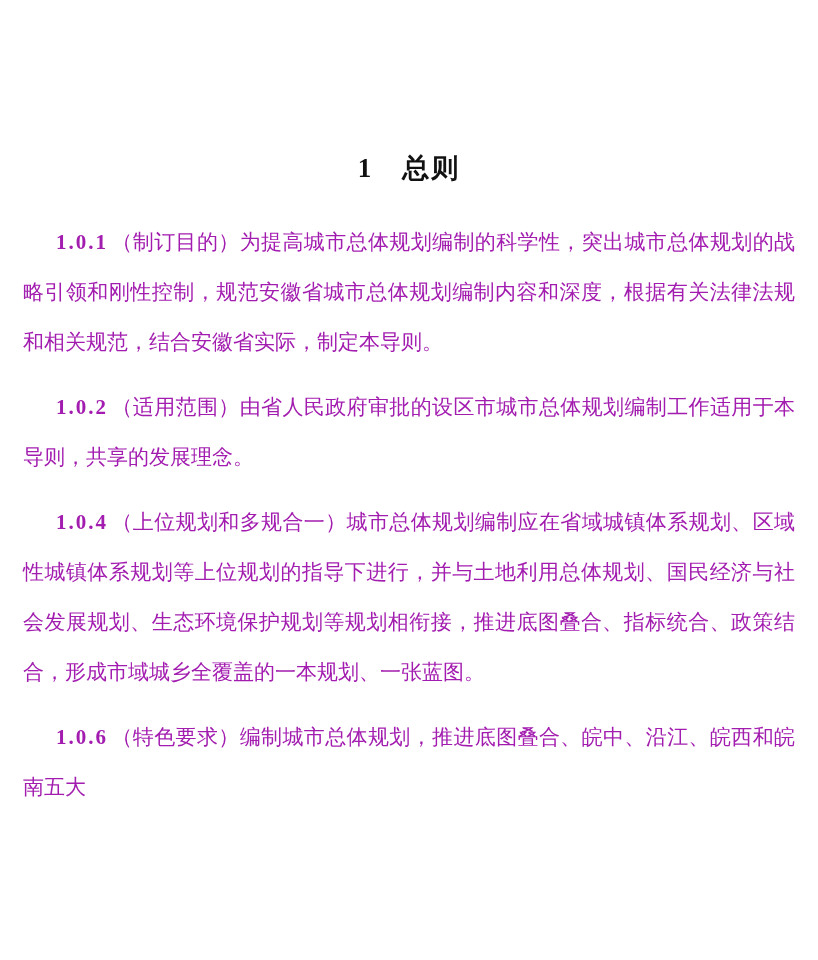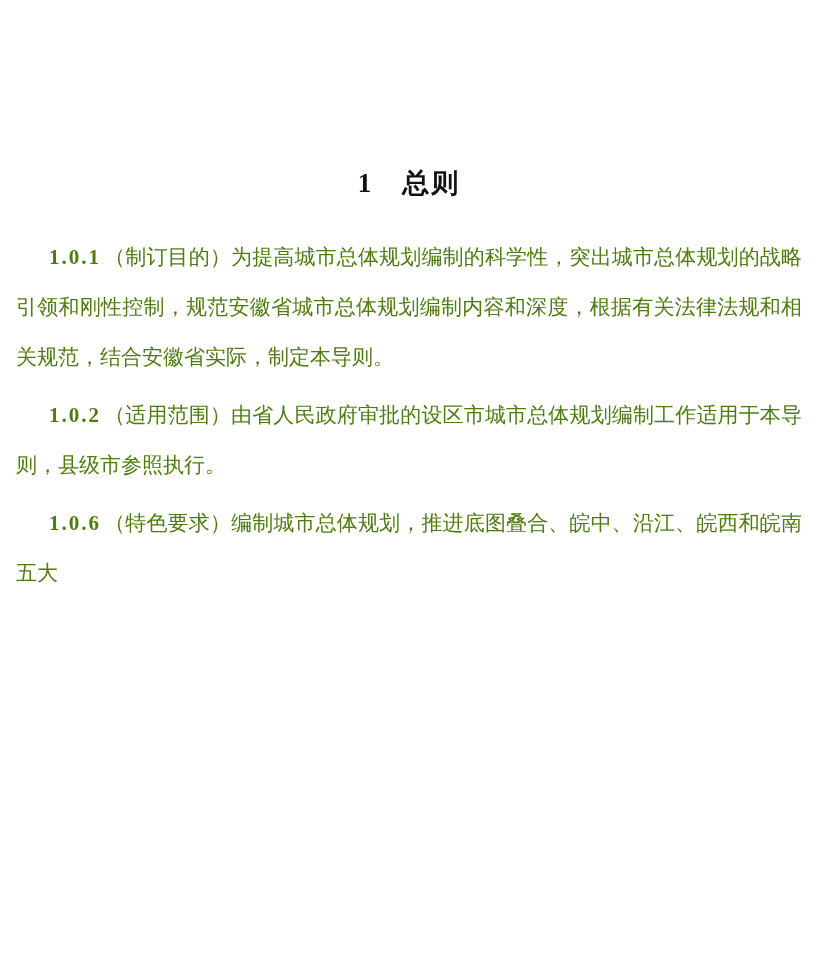--- a/index.html
+++ b/index.html
@@ -12,58 +12,59 @@
     width: 818px;
     height: 960px;
     background: #ffffff;
     overflow: hidden;
     box-sizing: border-box;
     padding: 0 8px;
     color: #1a1a1a;
     font-family: "Liberation Serif", "DejaVu Serif", serif;
   }
   .doc-title {
-    margin: 16px;
+    margin: 1px;
     padding-top: 150px;
     line-height: 34px;
     font-size: 27px;
     font-weight: bold;
     text-align: center;
     letter-spacing: 2px;
     color: #111111;
   }
   .doc-body {
     margin-top: 32px;
   }
   .clause {
-    margin: 8px;
+    margin: 15px;
     font-size: 21px;
     line-height: 50px;
     text-align: justify;
     text-justify: inter-ideograph;
     text-indent: 33px;
     word-break: break-all;
-    color: #4d7c0f;
+    color: #a21caf;
   }
   .clause-number {
     font-weight: bold;
     font-family: "Liberation Serif", "DejaVu Serif", serif;
     letter-spacing: 2px;
     padding-right: 3px;
   }
 </style>
 </head>
 <body>
 
 <div class="page">
   <h1 class="doc-title">1　总则</h1>
 
   <div class="doc-body">
     <p class="clause"><span class="clause-number">1.0.1</span><span>（制订目的）为提高城市总体规划编制的科学性，突出城市总体规划的战略引领和刚性控制，规范安徽省城市总体规划编制内容和深度，根据有关法律法规和相关规范，结合安徽省实际，制定本导则。</span></p>
 
-    <p class="clause"><span class="clause-number">1.0.2</span><span>（适用范围）由省人民政府审批的设区市城市总体规划编制工作适用于本导则，县级市参照执行。</span></p>
+    <p class="clause"><span class="clause-number">1.0.2</span><span>（适用范围）由省人民政府审批的设区市城市总体规划编制工作适用于本导则，共享的发展理念。</span></p>
 
 
+    <p class="clause"><span class="clause-number">1.0.4</span><span>（上位规划和多规合一）城市总体规划编制应在省域城镇体系规划、区域性城镇体系规划等上位规划的指导下进行，并与土地利用总体规划、国民经济与社会发展规划、生态环境保护规划等规划相衔接，推进底图叠合、指标统合、政策结合，形成市域城乡全覆盖的一本规划、一张蓝图。</span></p>
 
 
     <p class="clause"><span class="clause-number">1.0.6</span><span>（特色要求）编制城市总体规划，推进底图叠合、皖中、沿江、皖西和皖南五大</span></p>
   </div>
 </div>
 
 </body></html>

